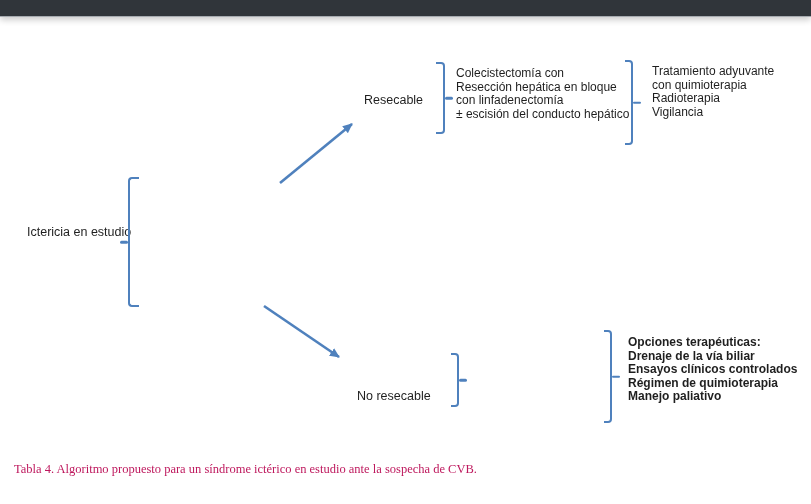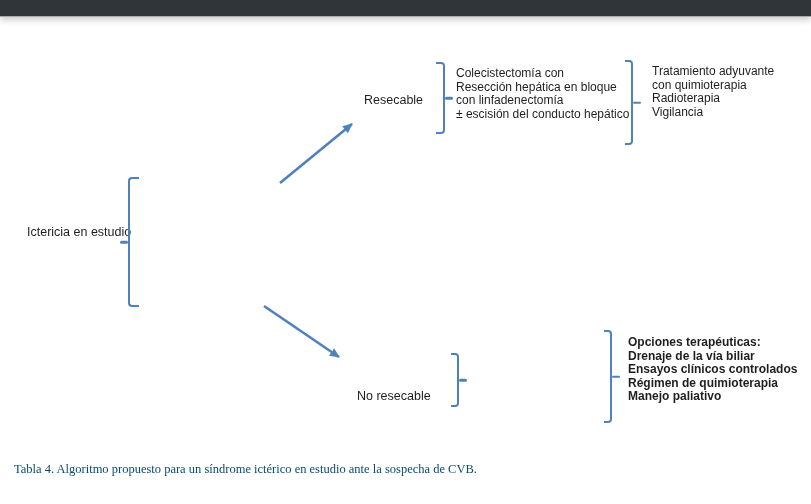--- a/index.html
+++ b/index.html
@@ -50,21 +50,21 @@
   }
   .brace-left .nub  { left: -8px; }
   .brace-right .nub { right: -8px; }
   .arrows { position: absolute; left: 0; top: 0; }
   .caption {
     position: absolute;
     left: 14px;
     top: 462px;
     font-family: "Liberation Serif", serif;
     font-size: 12.5px;
-    color: #0c4a6e;
+    color: #be185d;
   }
 </style>
 </head>
 <body>
 
 <div class="page">
 
   <div class="topbar" style="background: rgb(48, 53, 58);"></div>
 
   <svg class="arrows" width="811" height="504">

